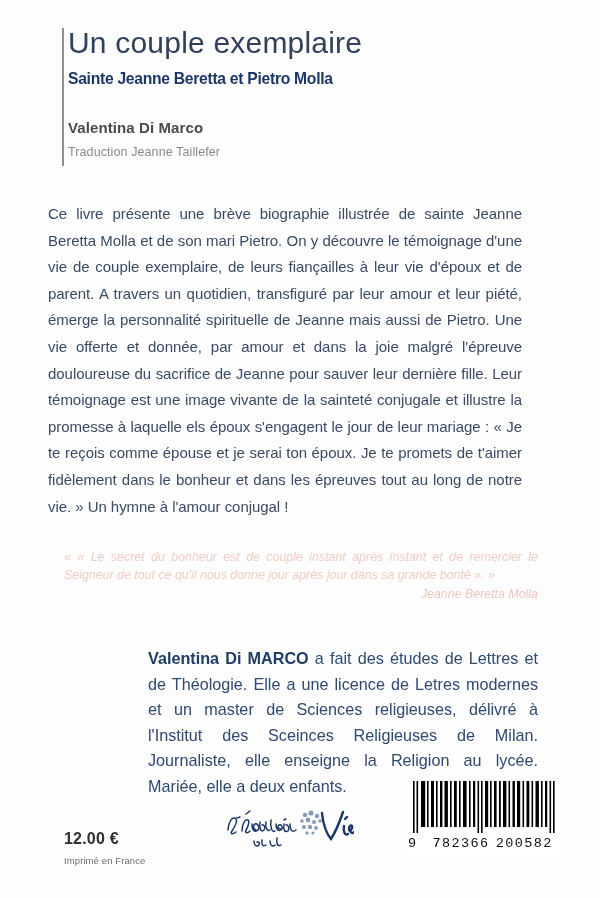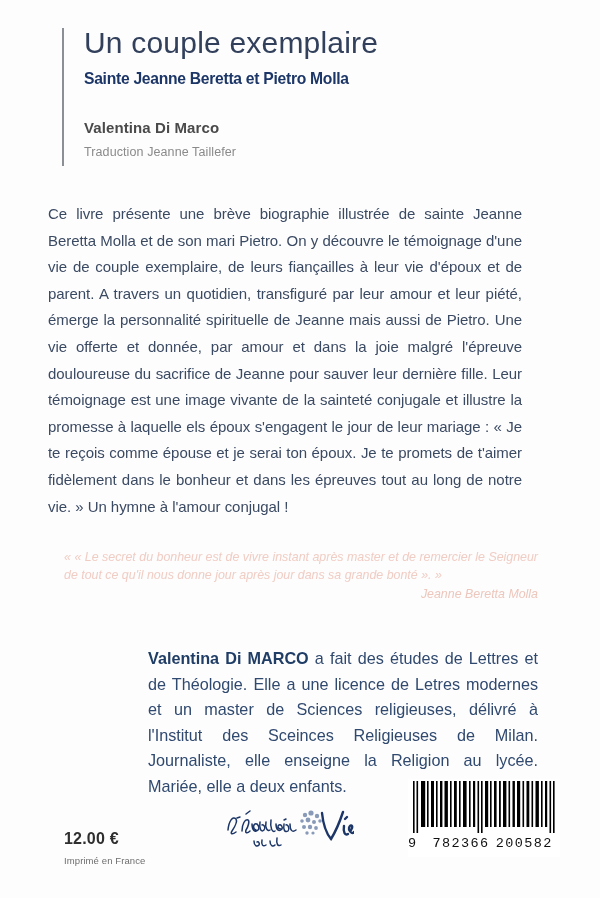--- a/index.html
+++ b/index.html
@@ -17,21 +17,21 @@
     overflow: hidden;
     box-sizing: border-box;
   }
 
   
   .title-block {
     position: absolute;
     left: 62px;
     top: 26px;
     width: 470px;
-    padding-left: 22px;
+    padding-left: 6px;
     box-sizing: border-box;
   }
   .title-rule {
     position: absolute;
     left: 0;
     top: 2px;
     width: 2px;
     height: 138px;
     background: #8b8f96;
   }
@@ -185,21 +185,21 @@
     <div class="title-rule"></div>
     <h1 class="book-title">Un couple exemplaire</h1>
     <h2 class="book-subtitle">Sainte Jeanne Beretta et Pietro Molla</h2>
     <div class="author-name">Valentina Di Marco</div>
     <div class="translator">Traduction Jeanne Taillefer</div>
   </div>
 
   <p class="description">Ce livre présente une brève biographie illustrée de sainte Jeanne Beretta Molla et de son mari Pietro. On y découvre le témoignage d'une vie de couple exemplaire, de leurs fiançailles à leur vie d'époux et de parent. A travers un quotidien, transfiguré par leur amour et leur piété, émerge la personnalité spirituelle de Jeanne mais aussi de Pietro. Une vie offerte et donnée, par amour et dans la joie malgré l'épreuve douloureuse du sacrifice de Jeanne pour sauver leur dernière fille. Leur témoignage est une image vivante de la sainteté conjugale et illustre la promesse à laquelle els époux s'engagent le jour de leur mariage : « Je te reçois comme épouse et je serai ton époux. Je te promets de t'aimer fidèlement dans le bonheur et dans les épreuves tout au long de notre vie. » Un hymne à l'amour conjugal !</p>
 
   <div class="quote-block">
-    <span>« « Le secret du bonheur est de vivre instant après master et de remercier le Seigneur de tout ce qu'il nous donne jour après jour dans sa grande bonté ». »</span>
+    <span>« « Le secret du bonheur est de couple instant après instant et de remercier le Seigneur de tout ce qu'il nous donne jour après jour dans sa grande bonté ». »</span>
     <span class="quote-attrib">Jeanne Beretta Molla</span>
   </div>
 
   <p class="bio">
     <b>Valentina Di MARCO</b><span> a fait des études de Lettres et de Théologie. Elle a une licence de Letres modernes et un master de Sciences religieuses, délivré à l'Institut des Sceinces Religieuses de Milan. Journaliste, elle enseigne la Religion au lycée. Mariée, elle a deux enfants.</span>
   </p>
 
   <div class="price-area">
     <div class="price">12.00 €</div>
     <div class="printed">Imprimé en France</div>

